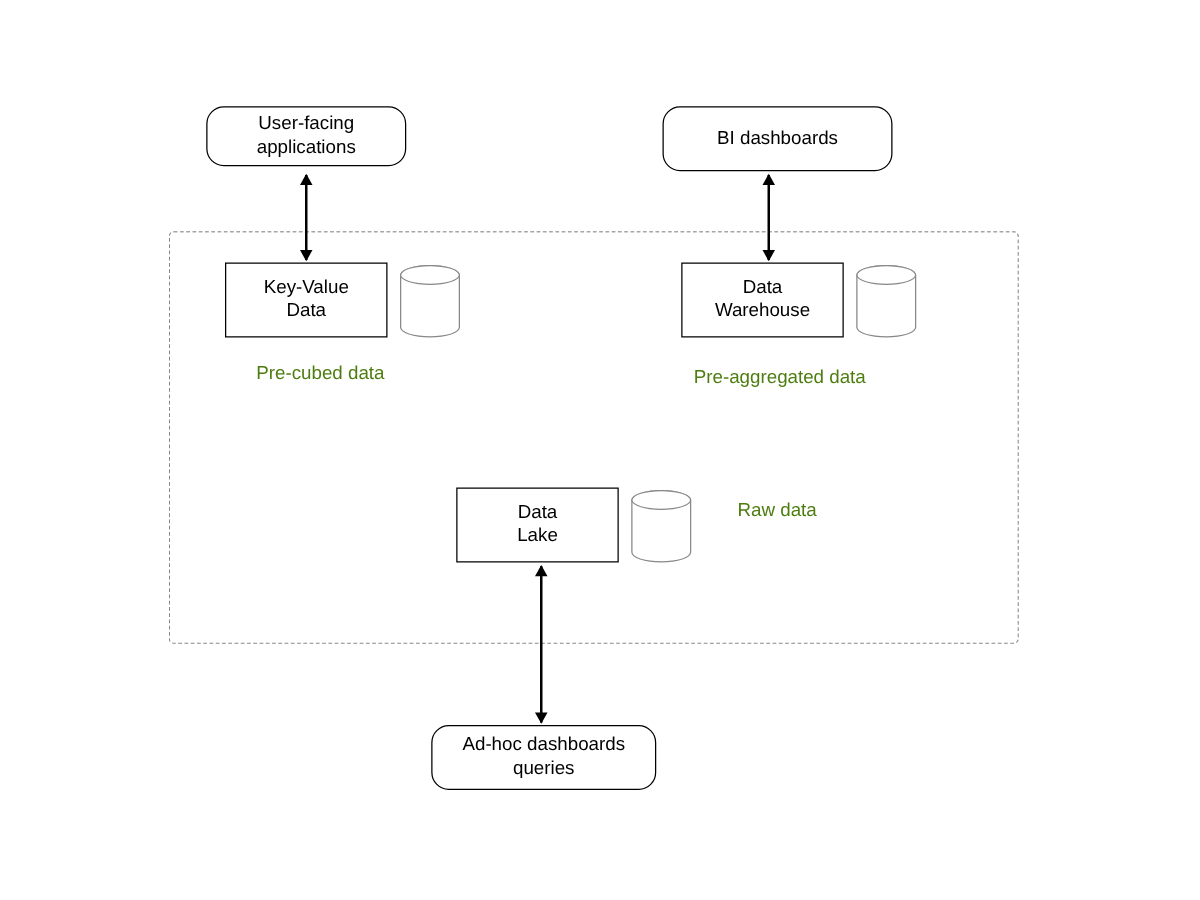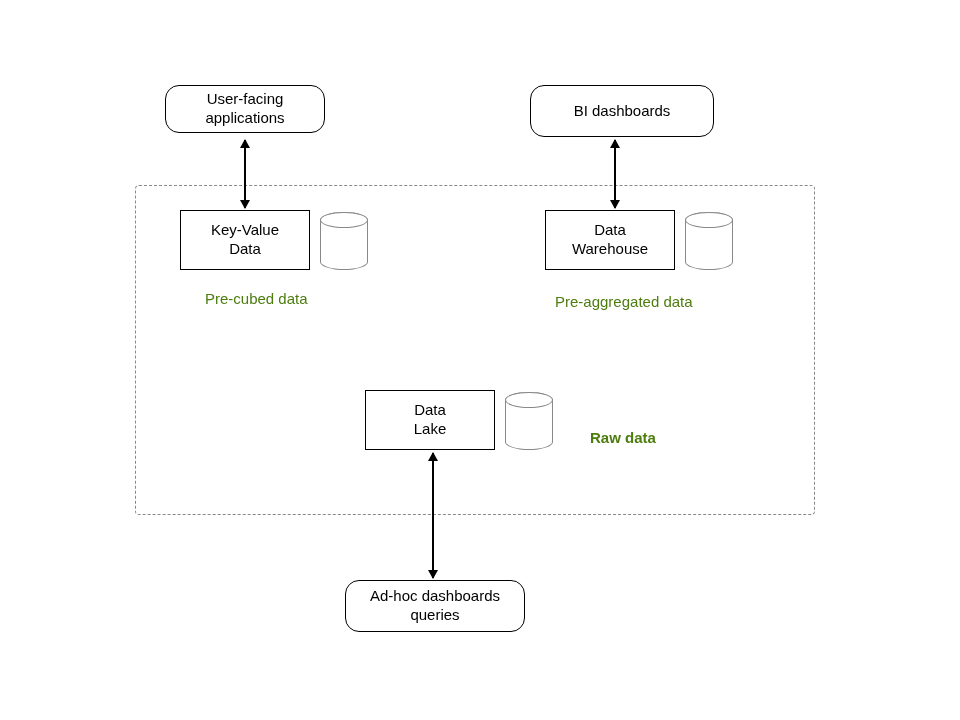--- a/index.html
+++ b/index.html
@@ -133,21 +133,21 @@
   <div class="cylinder" style="left:685px; top:212px; width:48px; height:58px;"></div>
   <div class="caption" style="left:555px; top:293px;">Pre-aggregated data</div>
 
   <div class="rect-box" style="left:365px; top:390px; width:130px; height:60px;">
     <div>
       <span>Data</span><br>
       <span>Lake</span>
     </div>
   </div>
   <div class="cylinder" style="left:505px; top:392px; width:48px; height:58px;"></div>
-  <div class="caption" style="left:590px; top:429px;font-weight:bold;">Raw data</div>
+  <div class="caption" style="left:590px; top:400px;">Raw data</div>
 
   <div class="rounded-box" style="left:345px; top:580px; width:180px; height:52px;">
     <div>
       <span>Ad-hoc dashboards</span><br>
       <span>queries</span>
     </div>
   </div>
 
   <div class="arrow" style="left:244px; top:140px; height:68px;"></div>
   <div class="arrow" style="left:614px; top:140px; height:68px;"></div>

